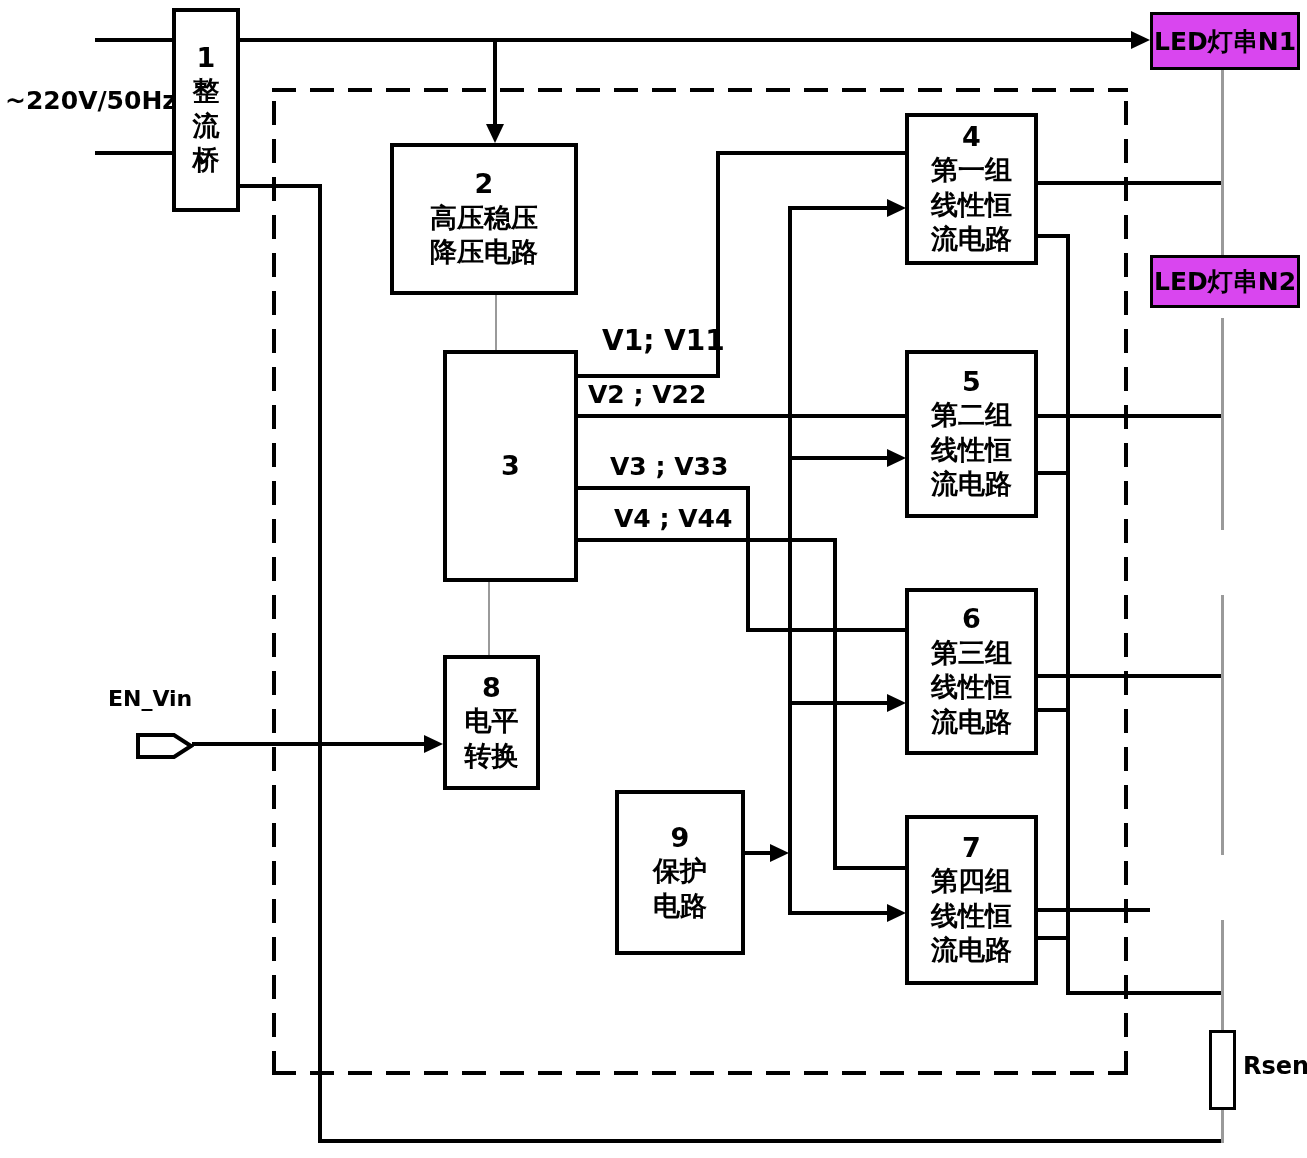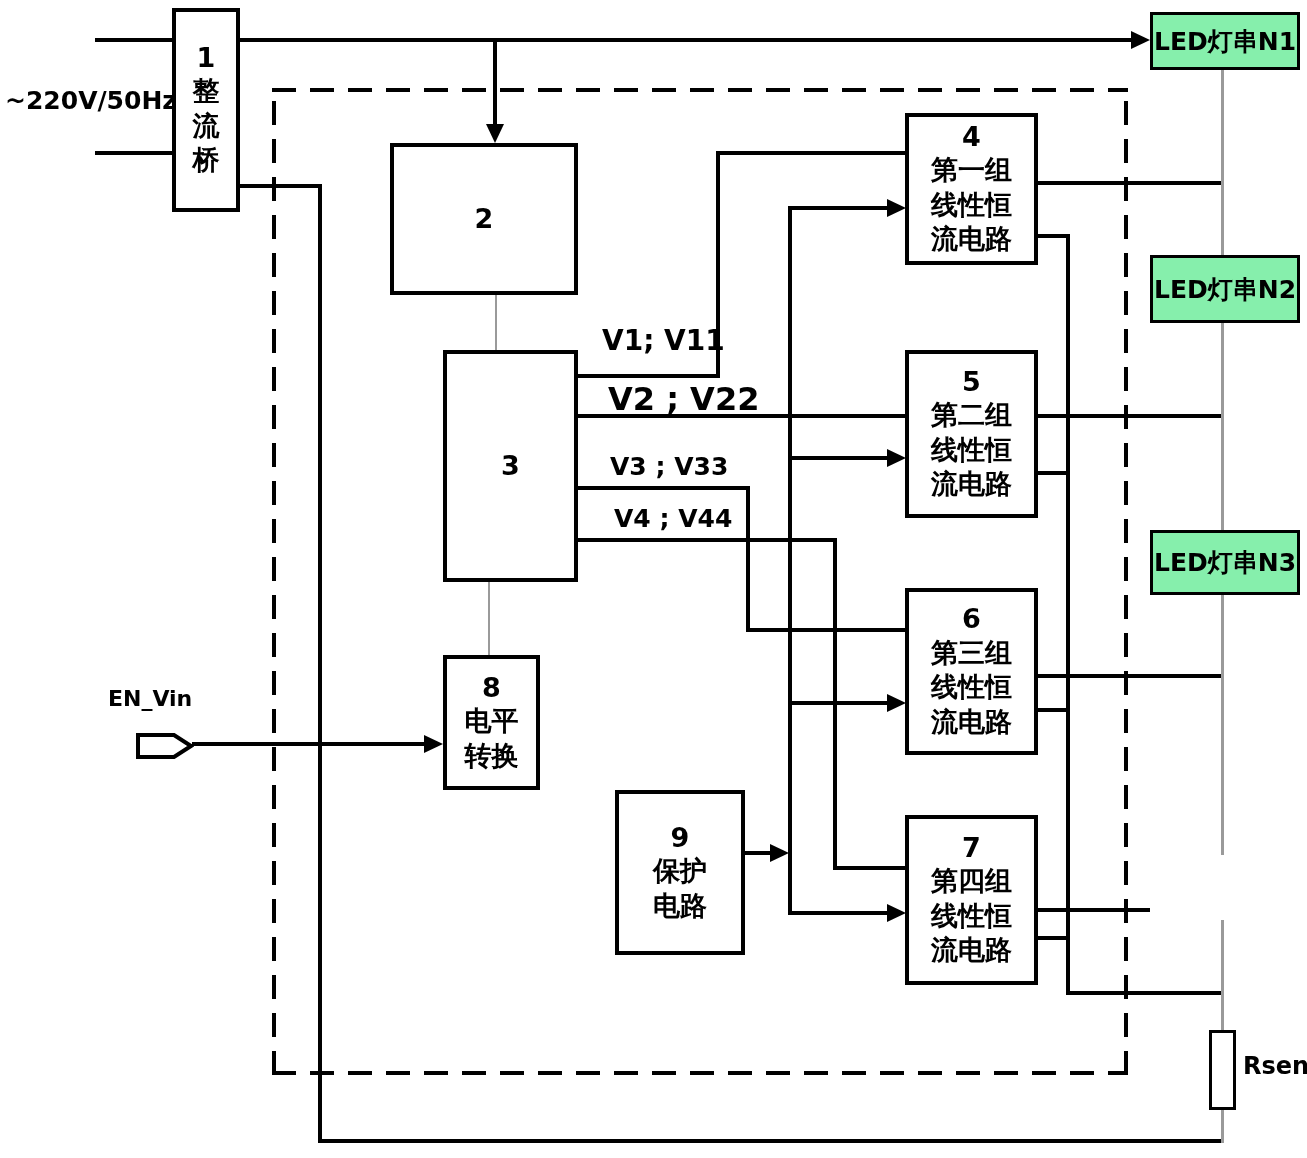--- a/index.html
+++ b/index.html
@@ -13,21 +13,21 @@
   .arr-r{position:absolute;width:0;height:0;border-top:9px solid transparent;border-bottom:9px solid transparent;border-left:19px solid #000;}
   .arr-d{position:absolute;width:0;height:0;border-left:9px solid transparent;border-right:9px solid transparent;border-top:19px solid #000;}
   .blk{
     position:absolute;border:4px solid #000;background:#fff;box-sizing:border-box;
     display:flex;flex-direction:column;align-items:center;justify-content:center;
     text-align:center;font-weight:bold;z-index:3;
   }
   .blk .num{font-size:27px;line-height:1.2;}
   .blk .lbl{font-size:27px;line-height:1.28;white-space:pre-line;}
   .ledbox{
-    position:absolute;border:3px solid #000;background:#86efac;box-sizing:border-box;
+    position:absolute;border:3px solid #000;background:#d946ef;box-sizing:border-box;
     display:flex;align-items:center;justify-content:center;
     font-size:25px;font-weight:bold;z-index:3;
   }
   .dash-h{position:absolute;height:4px;background:repeating-linear-gradient(90deg,#000 0 24px,transparent 24px 38px);z-index:1;}
   .dash-v{position:absolute;width:4px;background:repeating-linear-gradient(0deg,#000 0 24px,transparent 24px 38px);z-index:1;}
   .txt{position:absolute;font-weight:bold;z-index:4;white-space:nowrap;}
   .wire,.arr-r,.arr-d{z-index:2;}
   .arr-r,.arr-d{z-index:4;}
   #rsen-box{position:absolute;border:3px solid #000;background:#fff;box-sizing:border-box;z-index:3;}
   #en-flag{position:absolute;z-index:3;}
@@ -111,20 +111,22 @@
 
   <div class="blk" style="left:172px;top:8px;width:68px;height:204px;">
     <div class="num">1</div>
     <div class="lbl">整
 流
 桥</div>
   </div>
 
   <div class="blk" style="left:390px;top:143px;width:188px;height:152px;">
     <div class="num">2</div>
+    <div class="lbl">高压稳压
+降压电路</div>
   </div>
 
   <div class="blk" style="left:443px;top:350px;width:135px;height:232px;">
     <div class="num">3</div>
   </div>
 
   <div class="blk" style="left:905px;top:113px;width:133px;height:152px;">
     <div class="num">4</div>
     <div class="lbl">第一组
 线性恒
@@ -158,26 +160,25 @@
 转换</div>
   </div>
 
   <div class="blk" style="left:615px;top:790px;width:130px;height:165px;">
     <div class="num">9</div>
     <div class="lbl">保护
 电路</div>
   </div>
 
   <div class="ledbox" style="left:1150px;top:12px;width:150px;height:58px;">LED灯串N1</div>
-  <div class="ledbox" style="left:1150px;top:255px;width:150px;height:68px;">LED灯串N2</div>
-  <div class="ledbox" style="left:1150px;top:530px;width:150px;height:65px;">LED灯串N3</div>
+  <div class="ledbox" style="left:1150px;top:255px;width:150px;height:53px;">LED灯串N2</div>
 
   <div id="rsen-box" style="left:1209px;top:1030px;width:27px;height:80px;"></div>
   <div class="txt" style="left:1243px;top:1052px;font-size:24px;">Rsen</div>
 
   <div class="txt" style="left:5px;top:86px;font-size:25px;">~220V/50Hz</div>
   <div class="txt" style="left:108px;top:686px;font-size:22px;">EN_Vin</div>
   <div class="txt" style="left:602px;top:324px;font-size:28px;">V1; V11</div>
-  <div class="txt" style="left:608px;top:380px;font-size:32px;">V2 ; V22</div>
+  <div class="txt" style="left:588px;top:380px;font-size:25px;">V2 ; V22</div>
   <div class="txt" style="left:610px;top:452px;font-size:25px;">V3 ; V33</div>
   <div class="txt" style="left:614px;top:504px;font-size:25px;">V4 ; V44</div>
 
 </div>
 
 </body></html>

